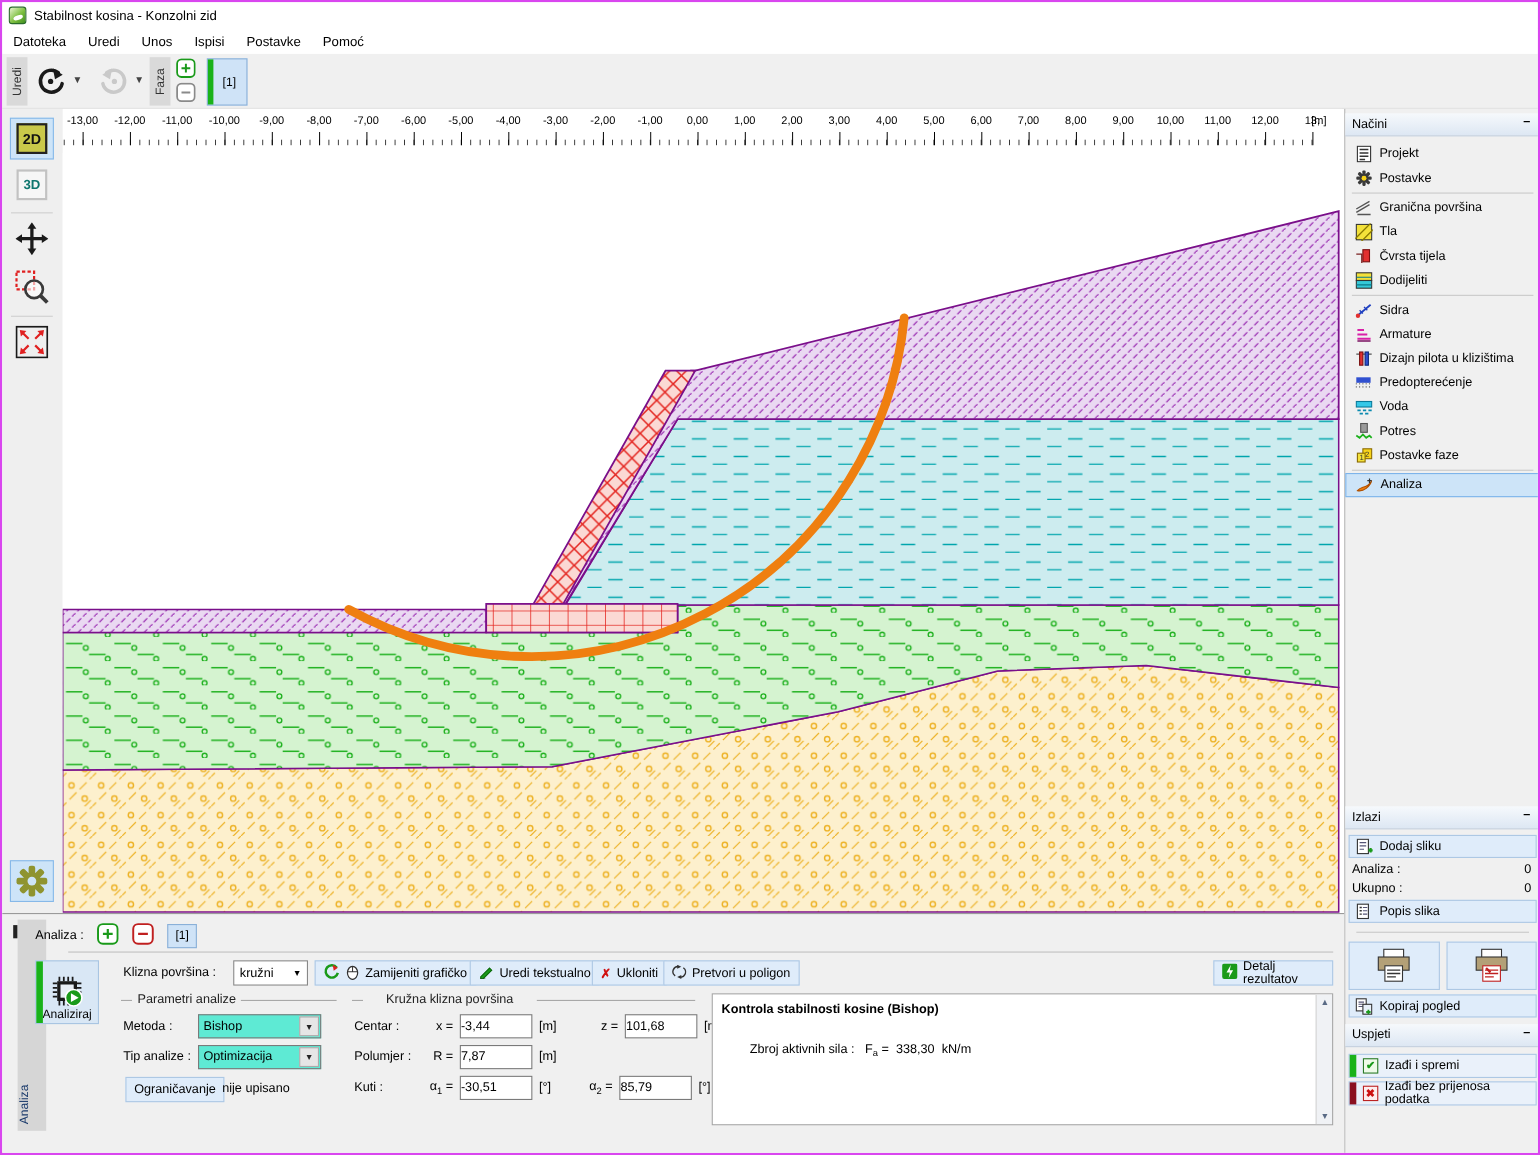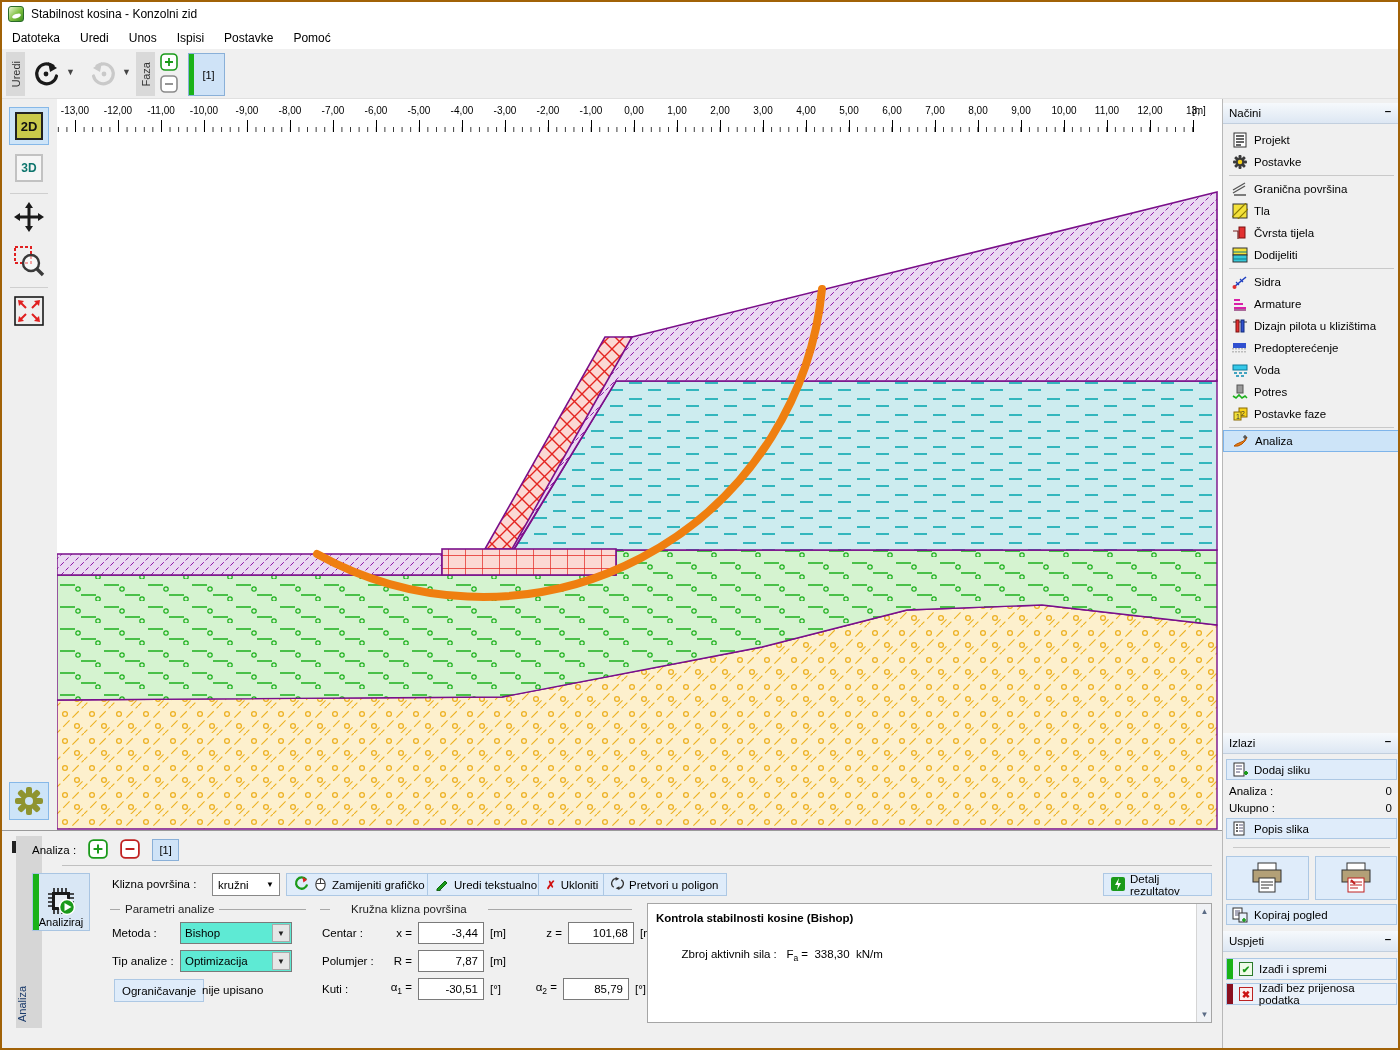--- a/index.html
+++ b/index.html
@@ -1,17 +1,17 @@
 <!DOCTYPE html>
 <html><head>
 <meta charset="utf-8">
 <style>
   * { margin:0; padding:0; box-sizing:border-box; }
   html,body { width:1400px; height:1050px; font-family:"Liberation Sans", sans-serif; background:#fff; }
-  #win { position:relative; width:1400px; height:1050px; background:#fff; border:2px solid #a16207; overflow:hidden; font-size:12px; color:#000; }
+  #win { position:relative; width:1400px; height:1050px; background:#fff; border:2px solid #d946ef; overflow:hidden; font-size:12px; color:#000; }
 
   
   #titlebar { position:absolute; left:0; top:0; width:100%; height:24px; background:#fff; display:flex; align-items:center; padding-left:6px; gap:7px; }
   .appicon { width:16px; height:16px; border:1px solid #2a6b2a; border-radius:3px; background:linear-gradient(135deg,#e8f5d0 0%,#7dbf3f 55%,#3f8f1f 100%); position:relative; }
   .appicon::after { content:""; position:absolute; left:3px; top:7px; width:9px; height:4px; border-radius:50%; background:#fff; transform:rotate(-20deg); }
   #menubar { position:absolute; left:0; top:24px; width:100%; height:23px; background:#fff; display:flex; align-items:center; }
   .menu-item { padding:3px 10px; cursor:default; }
 
   
   #toolbar { position:absolute; left:0; top:47px; width:100%; height:50px; background:#f0f0f0; border-bottom:1px solid #e0e0e0; }
@@ -73,21 +73,21 @@
 
   #analyze-btn { position:absolute; left:30px; top:42px; width:58px; height:58px; background:#d9e7f5; border:1px solid #a9c5e2; display:flex; flex-direction:column; align-items:center; justify-content:flex-end; padding-bottom:2px; font-size:11px; }
   #analyze-btn::before { content:""; position:absolute; left:0; top:0; width:6px; height:100%; background:#19b219; }
 
   .bp-label { font-size:11.5px; }
   .dd-flat { background:#fff; border:1px solid #888; height:23px; display:flex; align-items:center; justify-content:space-between; padding:0 5px; font-size:11.5px; }
   .bp-btn { height:23px; background:#dfecfa; border:1px solid #adc8e4; display:flex; align-items:center; gap:5px; padding:0 7px; font-size:11.5px; position:absolute; top:42px; }
   .grp-title { position:absolute; display:flex; align-items:center; gap:5px; font-size:11.5px; color:#222; }
   .gl { height:1px; background:#a8a8a8; }
   .field-row { position:absolute; display:flex; align-items:center; font-size:11.5px; }
-  .val-box { background:#fff; border:1px solid #7a7a7a; height:22px; display:flex; align-items:center; justify-content:flex-end; padding-right:5px; font-size:11.5px; }
+  .val-box { background:#fff; border:1px solid #7a7a7a; height:22px; display:flex; align-items:center; justify-content:flex-start; padding-right:5px; font-size:11.5px; }
   .dd-box { background:#5eead4; border:1px solid #7a7a7a; height:22px; width:112px; position:relative; display:flex; align-items:center; padding-left:4px; font-size:11.5px; }
   .dd-box .ddarrow { position:absolute; right:1px; top:1px; width:18px; height:18px; background:#e6e6e6; border:1px solid #aaa; font-size:8px; display:flex; align-items:center; justify-content:center; color:#222; }
   .sub { font-size:8.5px; vertical-align:sub; }
 
   #results { position:absolute; left:645px; top:72px; width:565px; height:120px; background:#fff; border:1px solid #a5a5a5; padding:5px 20px 0 8px; font-size:11.5px; line-height:18px; overflow:hidden; }
   #results .rline { white-space:pre; }
   #res-scroll { position:absolute; right:0; top:0; width:15px; height:100%; background:#f0f2f5; border-left:1px solid #d5d5d5; }
   #res-scroll .arr { position:absolute; left:0; width:15px; height:15px; font-size:8px; color:#5a6b85; display:flex; align-items:center; justify-content:center; }
 
   .green-check { width:14px; height:14px; border:1px solid #2a7a2a; background:#eefbe8; color:#1a9a1a; font-size:10px; font-weight:bold; display:flex; align-items:center; justify-content:center; }

